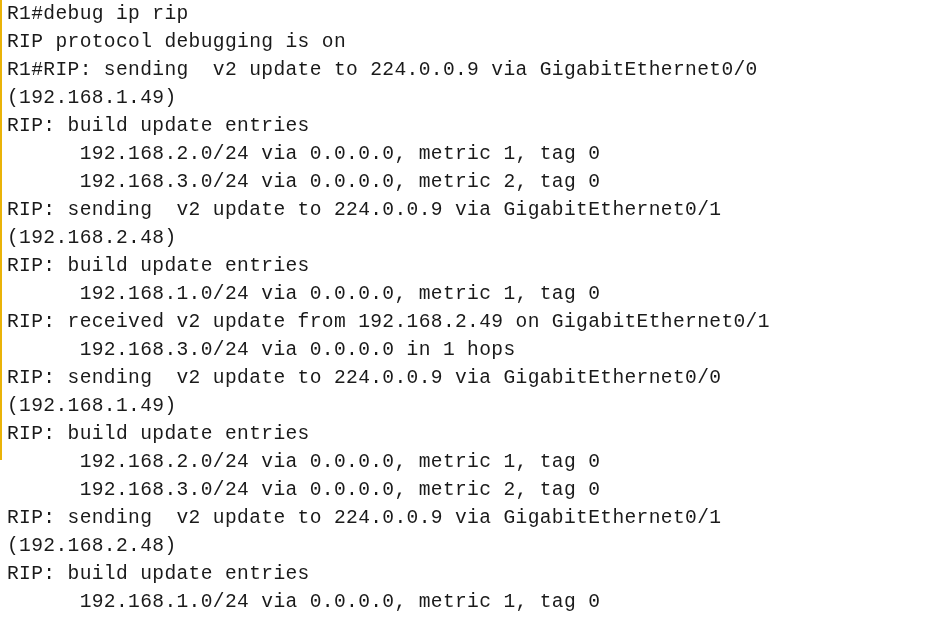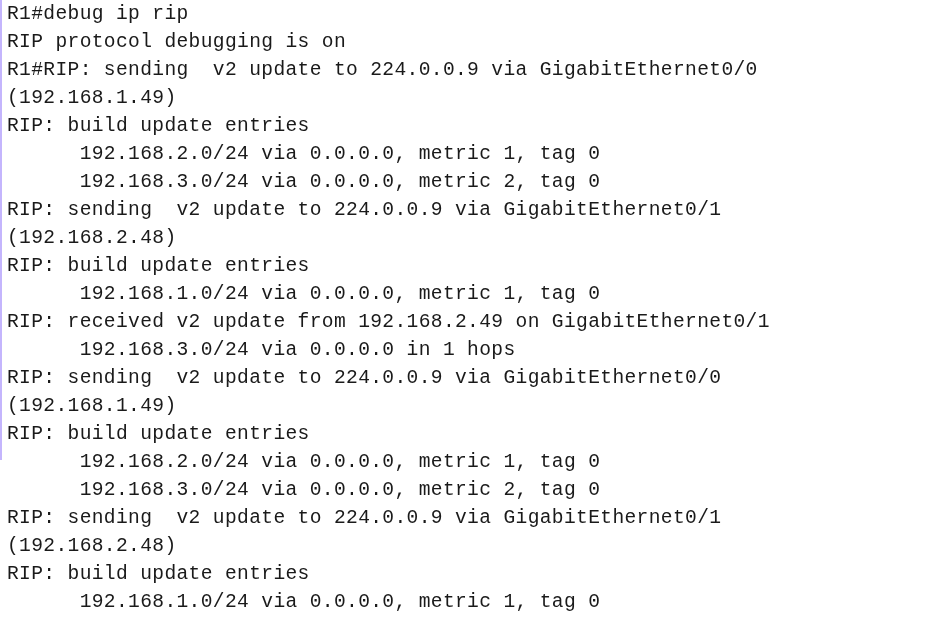--- a/index.html
+++ b/index.html
@@ -13,21 +13,21 @@
     height: 627px;
     overflow: hidden;
     font-family: "Liberation Mono", "DejaVu Sans Mono", monospace;
   }
   #terminal-window {
     position: relative;
     width: 926px;
     height: 460px;
     background: #ffffff;
     box-sizing: border-box;
-    border-left: 2px solid #c4b5fd;
+    border-left: 2px solid #eab308;
   }
   #console-output {
     position: absolute;
     left: 5px;
     top: 0px;
     width: 916px;
     margin: 0;
     padding: 0;
     font-family: "Liberation Mono", "DejaVu Sans Mono", monospace;
     font-size: 19.6px;

